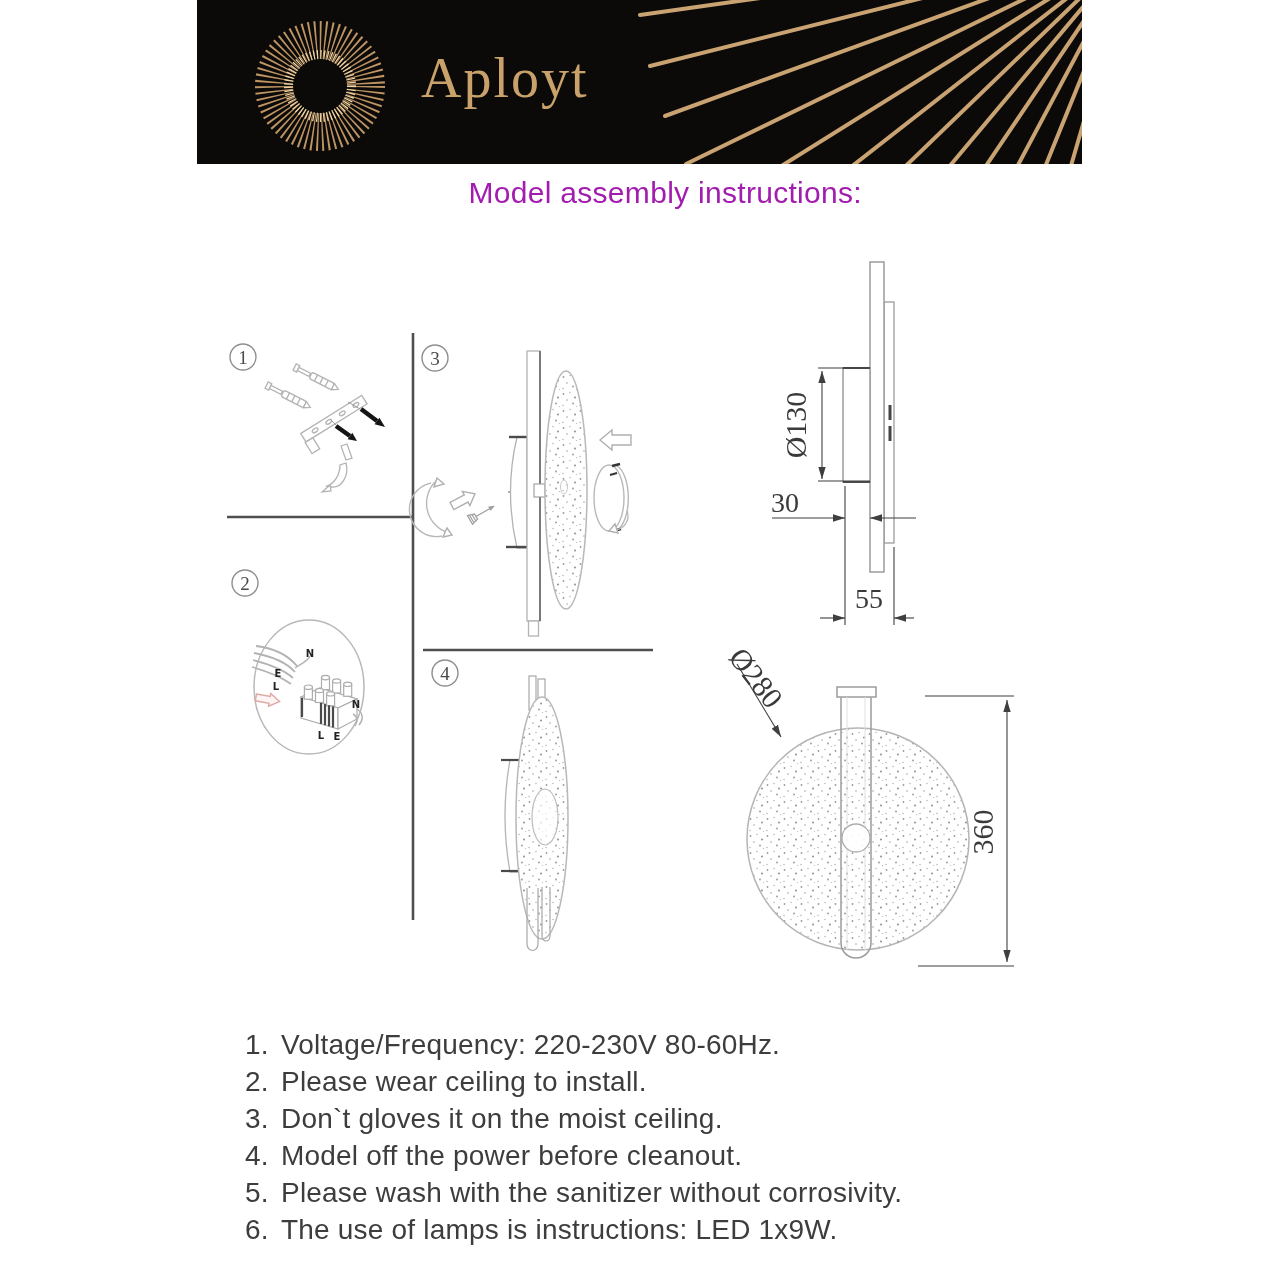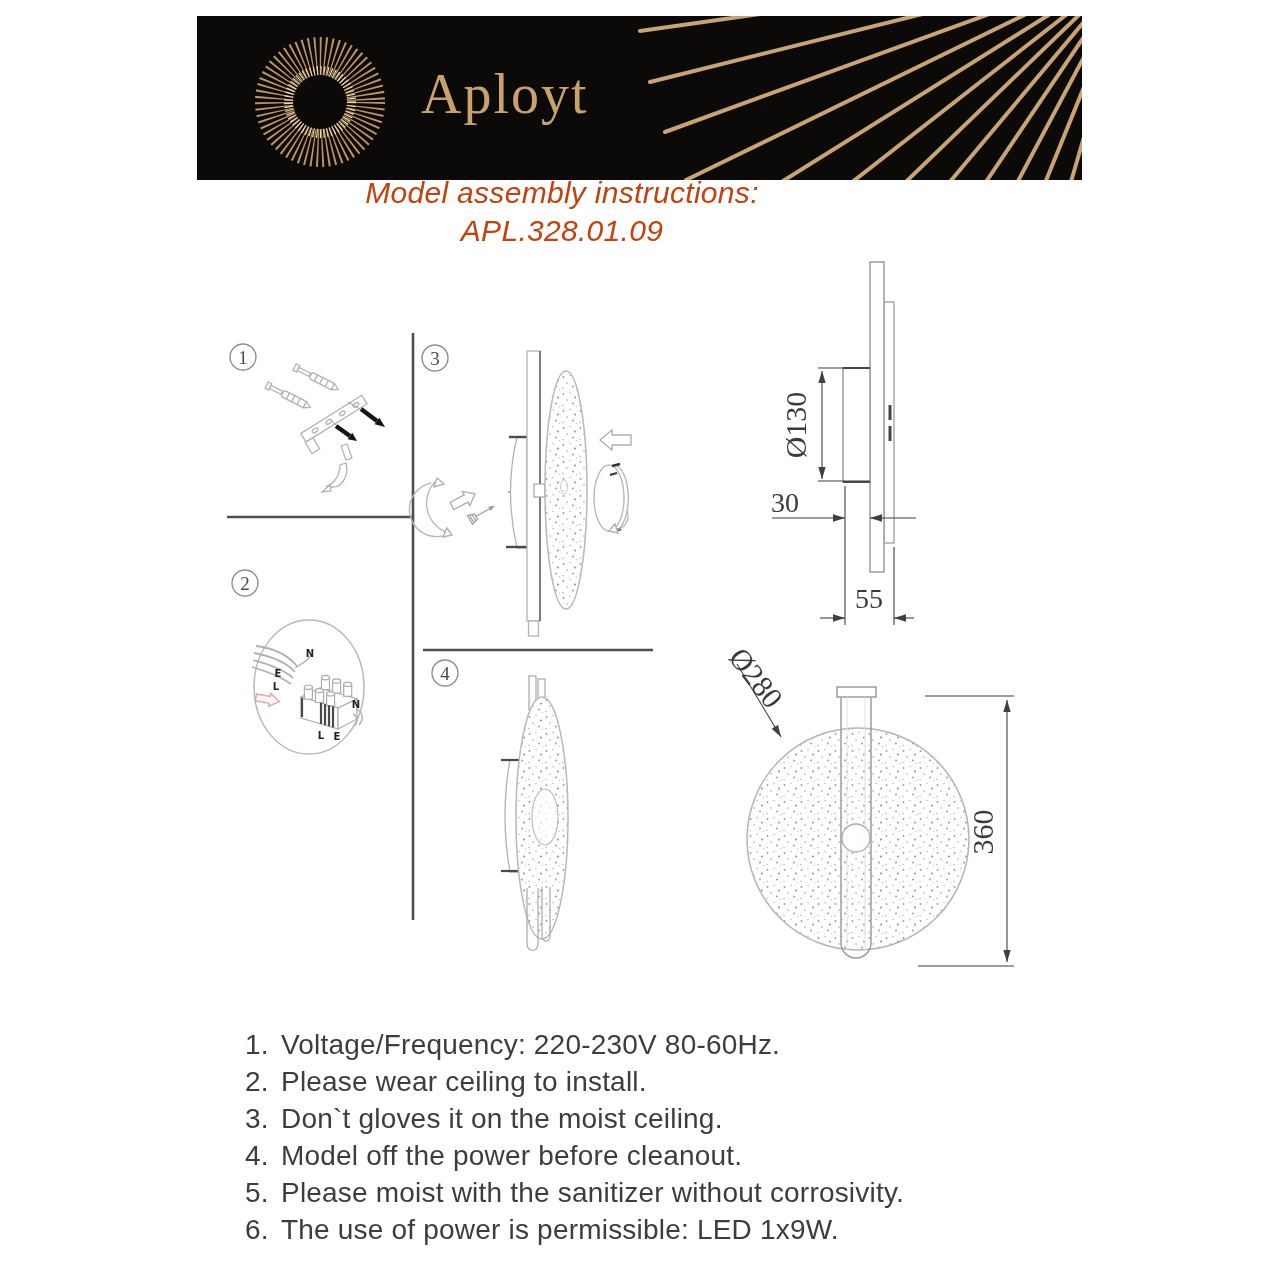--- a/index.html
+++ b/index.html
@@ -1,33 +1,33 @@
 <!DOCTYPE html>
 <html><head>
 <meta charset="utf-8">
 <style>
   html,body{margin:0;padding:0;}
   body{
     width:1280px;height:1280px;position:relative;background:#ffffff;
     font-family:"Liberation Sans",sans-serif;overflow:hidden;
   }
   .banner{
-    position:absolute;left:197px;top:16px;width:885px;height:164px;
+    position:absolute;left:197px;top:0;width:885px;height:164px;
     background:#0c0a08;overflow:hidden;
   }
   .banner svg{position:absolute;left:0;top:0;}
   .brand{
     position:absolute;left:224px;top:48px;
     font-family:"Liberation Serif",serif;
     font-size:56px;line-height:60px;font-weight:400;
     color:#c9a26b;letter-spacing:2px;
   }
   .title-block{
     position:absolute;left:262px;top:174px;width:600px;
-    text-align:center;color:#c2410c;font-style:italic;
+    text-align:right;color:#a21caf;
   }
   .title-line{font-size:30px;line-height:38px;font-weight:400;letter-spacing:0.3px;}
   .diagram-svg{position:absolute;left:0;top:0;width:1280px;height:1280px;}
   .instructions{
     position:absolute;left:245px;top:1026px;width:830px;
     color:#3d3d3d;font-size:28px;line-height:37px;letter-spacing:0.2px;
   }
   .instr-row{display:grid;grid-template-columns:36px 1fr;}
 </style>
 </head>
@@ -56,21 +56,20 @@
       <line x1="938" y1="-55" x2="468" y2="116"></line>
       <line x1="938" y1="-55" x2="453" y2="66"></line>
       <line x1="938" y1="-55" x2="443" y2="15"></line>
     </g>
   </svg>
   <div class="brand">Aployt</div>
 </div>
 
 <div class="title-block">
   <div class="title-line">Model assembly instructions:</div>
-  <div class="title-line">APL.328.01.09</div>
 </div>
 
 <svg class="diagram-svg" viewBox="0 0 1280 1280">
   <defs>
     <pattern id="sp" width="17" height="17" patternUnits="userSpaceOnUse">
       <rect width="17" height="17" fill="#ffffff"></rect>
       <circle cx="2.5" cy="3" r="0.9" fill="#9a9a9a"></circle>
       <circle cx="9" cy="1.5" r="0.7" fill="#ababab"></circle>
       <circle cx="14" cy="6.5" r="1" fill="#909090"></circle>
       <circle cx="6" cy="9" r="0.8" fill="#a2a2a2"></circle>
@@ -347,19 +346,19 @@
   <div class="instr-row">
     <span>3.</span>
     <span>Don`t gloves it on the moist ceiling.</span>
   </div>
   <div class="instr-row">
     <span>4.</span>
     <span>Model off the power before cleanout.</span>
   </div>
   <div class="instr-row">
     <span>5.</span>
-    <span>Please moist with the sanitizer without corrosivity.</span>
+    <span>Please wash with the sanitizer without corrosivity.</span>
   </div>
   <div class="instr-row">
     <span>6.</span>
-    <span>The use of power is permissible: LED 1x9W.</span>
+    <span>The use of lamps is instructions: LED 1x9W.</span>
   </div>
 </div>
 
 </body></html>

